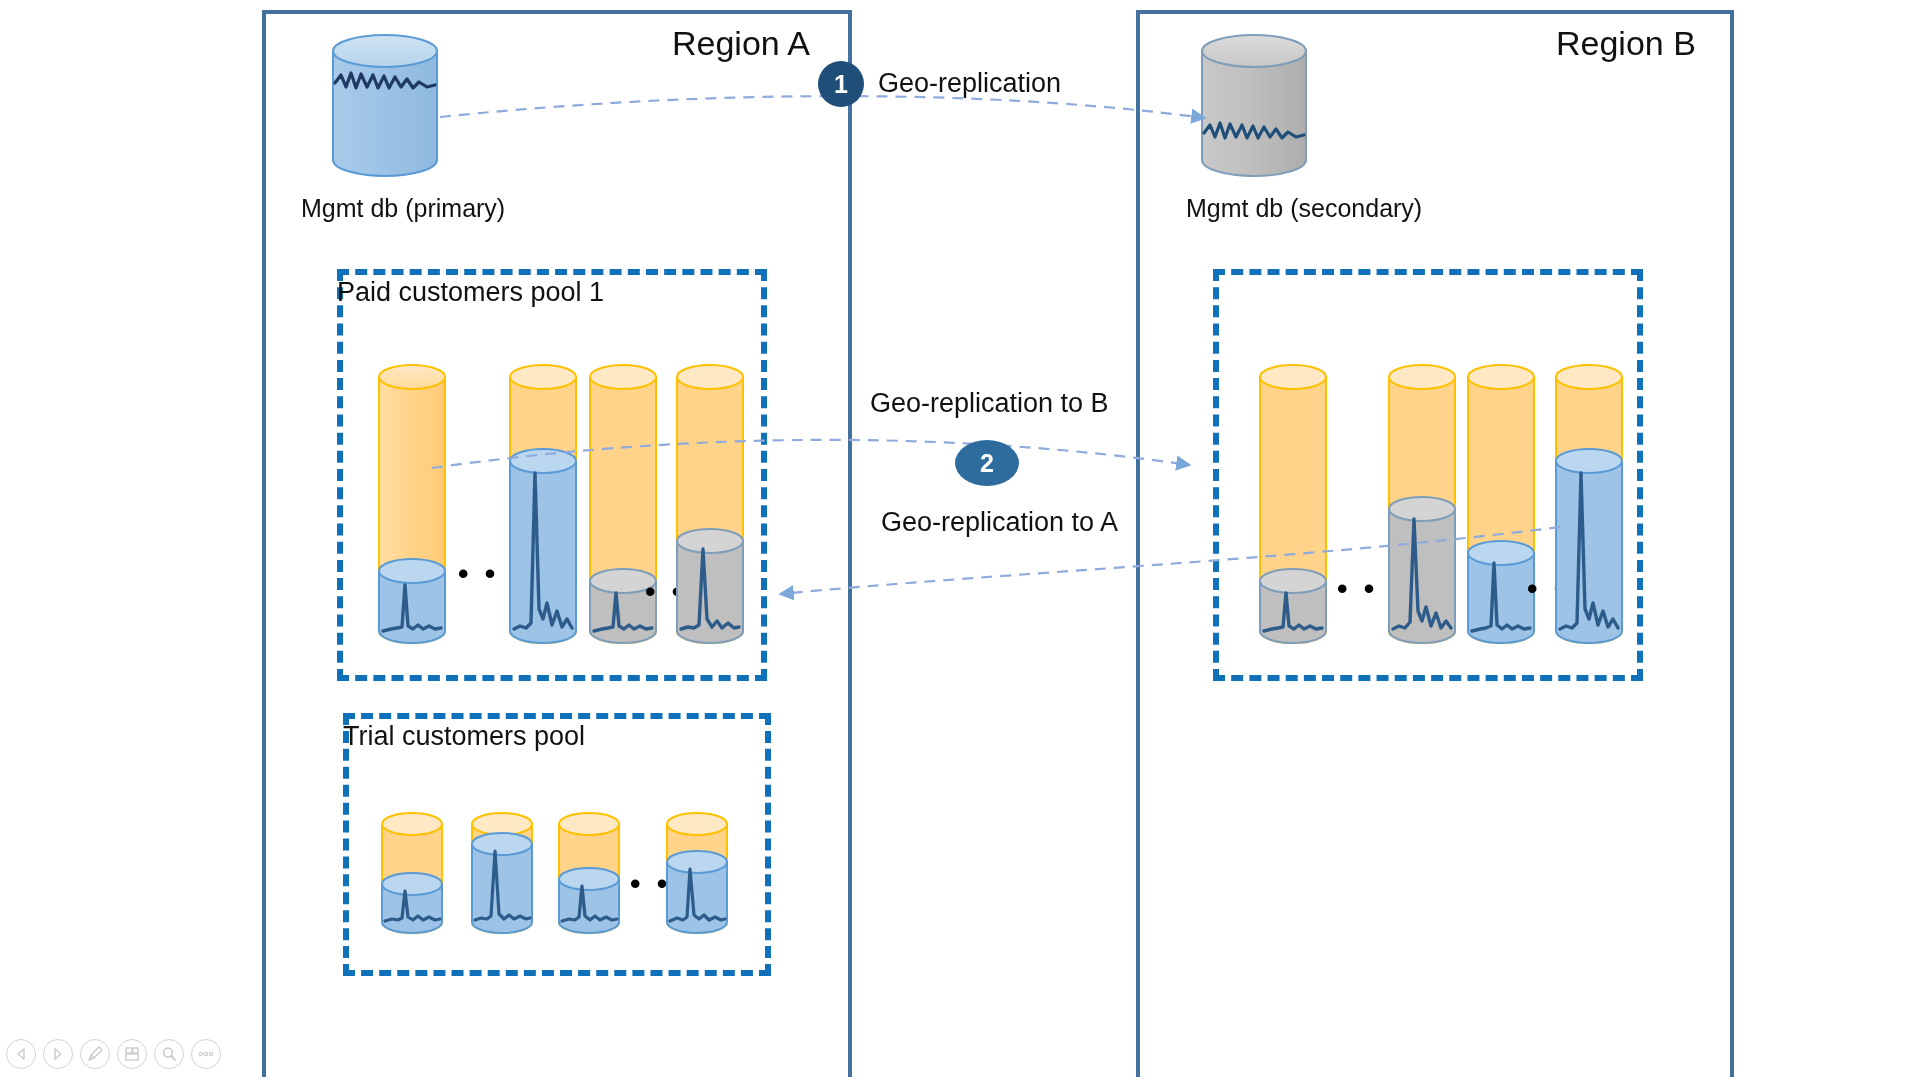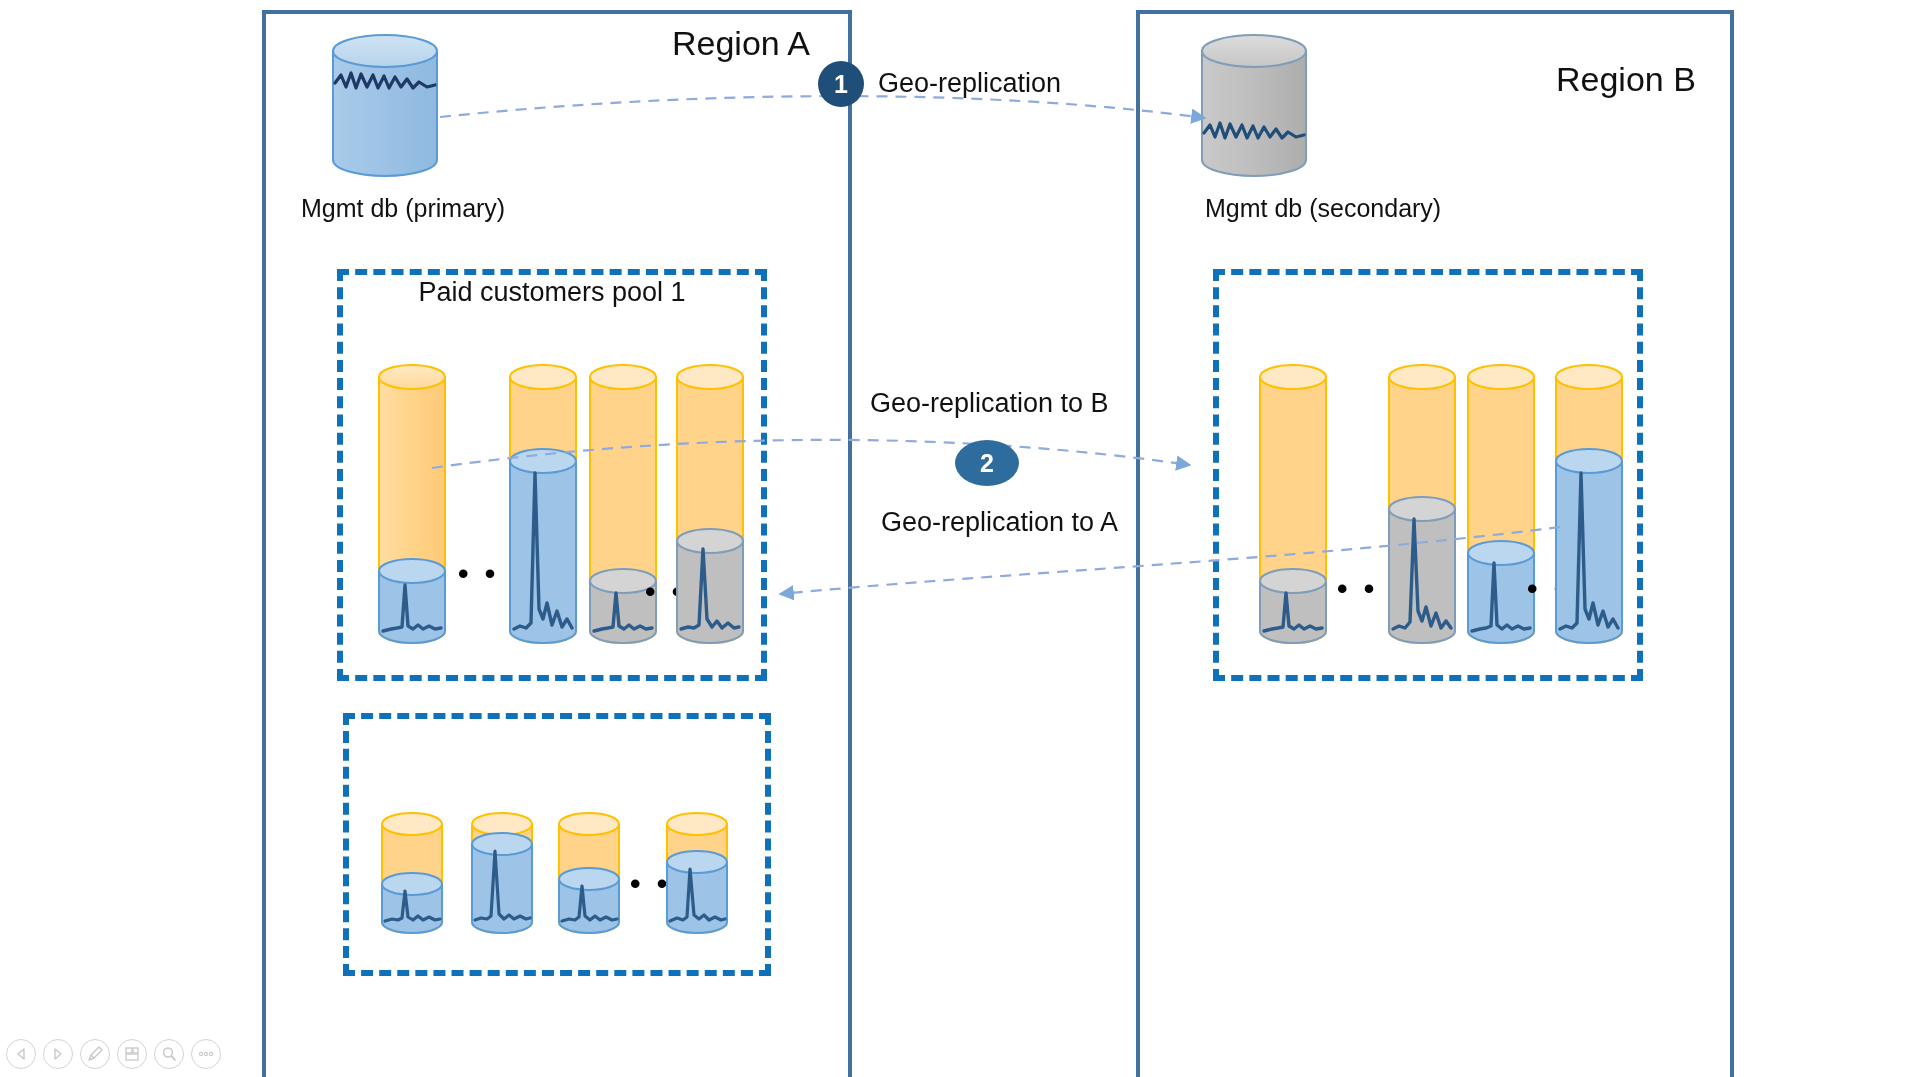--- a/index.html
+++ b/index.html
@@ -26,38 +26,37 @@
   #region-a-box { left: 262px; top: 10px; width: 590px; height: 1075px; }
   #region-b-box { left: 1136px; top: 10px; width: 598px; height: 1075px; }
 
   .region-title {
     position: absolute;
     font-size: 34px;
     color: #111111;
     white-space: nowrap;
   }
   #region-a-title { left: 672px; top: 24px; }
-  #region-b-title { left: 1556px; top: 24px; margin-top: 36px; }
+  #region-b-title { left: 1556px; top: 24px; }
 
   
   .pool-box {
     position: absolute;
     border: 6px dashed #1071BB;
     background: transparent;
   }
   #pool1-box { left: 337px; top: 269px; width: 430px; height: 412px; }
   #pool2-box { left: 1213px; top: 269px; width: 430px; height: 412px; }
   #trialpool-box { left: 343px; top: 713px; width: 428px; height: 263px; }
 
   .pool-title {
     position: absolute;
     font-size: 27px;
     color: #111111;
     white-space: nowrap;
-    text-align: center;
   }
   #pool1-title { left: 337px; top: 277px; width: 430px; }
   #pool2-title { left: 1213px; top: 277px; width: 430px; }
   #trialpool-title { left: 343px; top: 721px; width: 428px; }
 
   
   .cyl { position: absolute; }
   .cyl svg { display: block; overflow: visible; }
 
   
@@ -72,21 +71,21 @@
   }
 
   
   .db-caption {
     position: absolute;
     font-size: 25px;
     color: #111111;
     white-space: nowrap;
   }
   #mgmt-a-caption { left: 301px; top: 194px; text-align: right; }
-  #mgmt-b-caption { left: 1186px; top: 194px; margin-left: 19px; }
+  #mgmt-b-caption { left: 1186px; top: 194px; }
 
   
   #connectors {
     position: absolute; left: 0; top: 0;
     width: 1915px; height: 1077px;
     pointer-events: none;
   }
 
   
   .badge {
@@ -284,20 +283,21 @@
     <svg width="70" height="283" viewBox="0 0 70 283">
       <path d="M2,14 L2,268 A33,12 0 0 0 68,268 L68,14 Z" fill="#FFD48A" stroke="#FFC000" stroke-width="2"></path>
       <ellipse cx="35" cy="14" rx="33" ry="12" fill="#FFE9C4" stroke="#FFC000" stroke-width="2"></ellipse>
       <path d="M2,98 L2,268 A33,12 0 0 0 68,268 L68,98 Z" fill="#9DC3E6" stroke="#5B9BD5" stroke-width="2"></path>
       <ellipse cx="35" cy="98" rx="33" ry="12" fill="#BBD7EF" stroke="#5B9BD5" stroke-width="2"></ellipse>
       <path d="M6,266 L12,263 L18,265 L23,260 L27,110 L31,246 L35,256 L39,240 L44,262 L49,248 L54,264 L59,256 L64,265" fill="none" stroke="#2E5C8A" stroke-width="3.4" stroke-linejoin="round" stroke-linecap="round"></path>
     </svg>
   </div>
 
   <div class="pool-box" id="trialpool-box"></div>
+  <div class="pool-title" id="trialpool-title">Trial customers pool</div>
 
   <div class="cyl" style="left:380px; top:811px;">
     <svg width="64" height="125" viewBox="0 0 64 125">
       <path d="M2,13 L2,111 A30,11 0 0 0 62,111 L62,13 Z" fill="#FFD48A" stroke="#FFC000" stroke-width="2"></path>
       <ellipse cx="32" cy="13" rx="30" ry="11" fill="#FFE9C4" stroke="#FFC000" stroke-width="2"></ellipse>
       <path d="M2,73 L2,111 A30,11 0 0 0 62,111 L62,73 Z" fill="#9DC3E6" stroke="#5B9BD5" stroke-width="2"></path>
       <ellipse cx="32" cy="73" rx="30" ry="11" fill="#BBD7EF" stroke="#5B9BD5" stroke-width="2"></ellipse>
       <path d="M5,110 L12,108 L18,109 L22,107 L25,80 L28,106 L33,109 L38,105 L43,109 L49,106 L55,109 L60,108" fill="none" stroke="#2E5C8A" stroke-width="3.2" stroke-linejoin="round" stroke-linecap="round"></path>
     </svg>
   </div>

